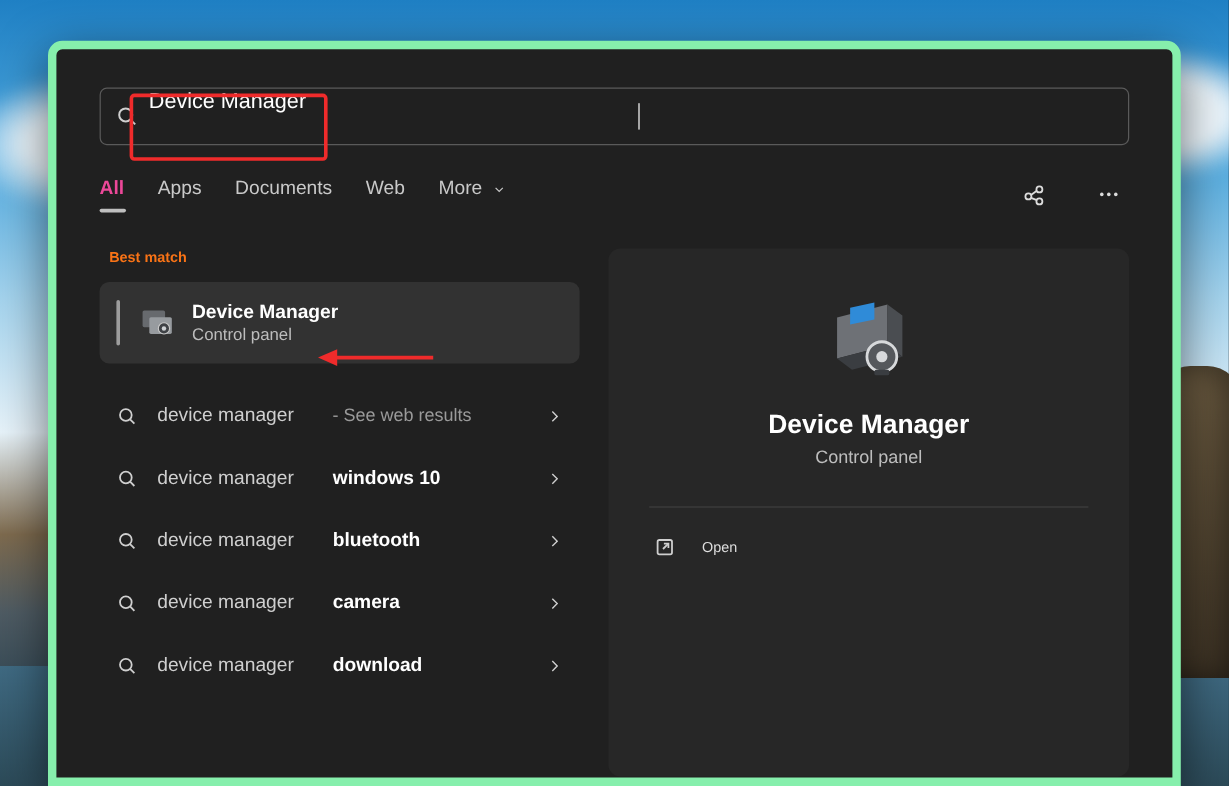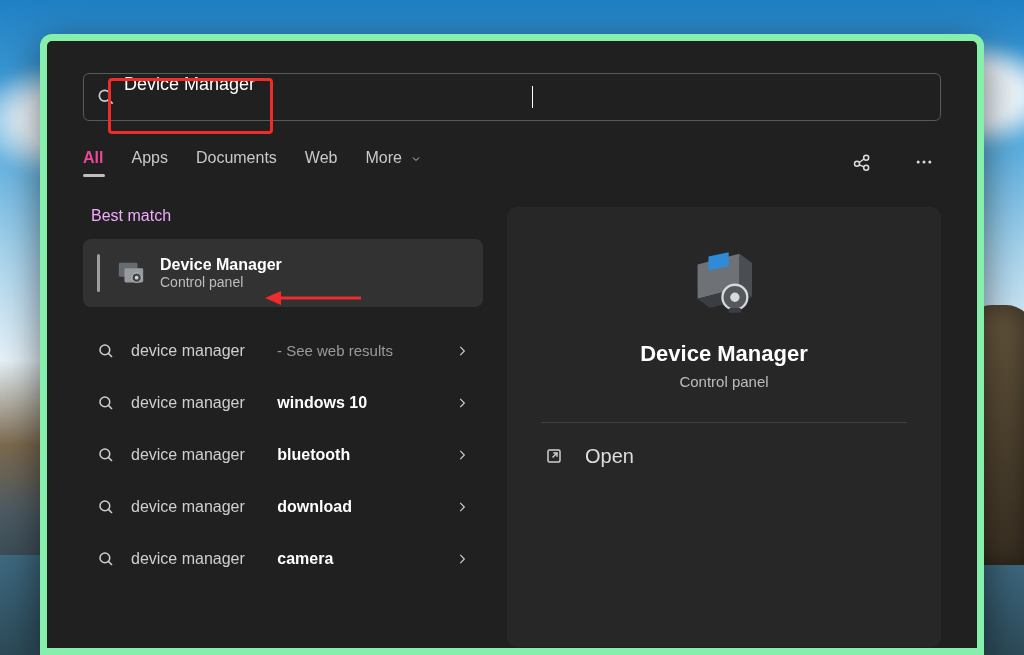--- a/index.html
+++ b/index.html
@@ -28,41 +28,41 @@
   .filters{display:flex;align-items:center;gap:28px;margin:24px 36px 0 36px;font-size:16px;color:#c9c9c9;}
   .filters .tab{position:relative;padding-bottom:8px;cursor:default;}
   .filters .tab.active{color:#ec4899;font-weight:600;}
   .filters .tab.active::after{content:"";position:absolute;left:0;bottom:-2px;width:22px;height:3px;background:#bfbfbf;border-radius:2px;}
   .filters .chev svg{vertical-align:middle;margin-left:4px;}
   .filters .spacer{flex:1;}
   .icon-btn{width:34px;height:34px;border-radius:6px;display:flex;align-items:center;justify-content:center;}
   
   .cols{display:flex;gap:24px;margin:28px 36px 0 36px;height:440px;}
   .left{flex:0 0 400px;display:flex;flex-direction:column;}
-  .section-title{color:#f0abfc;font-weight:400;font-size:16px;margin:0 0 14px 8px;}
+  .section-title{color:#f97316;font-weight:700;font-size:12px;margin:0 0 14px 8px;}
   .result{display:flex;align-items:center;gap:14px;height:68px;border-radius:8px;padding:0 14px;}
   .result.best{background:#323232;}
   .result .bar{width:3px;height:38px;background:#9d9d9d;border-radius:2px;margin-right:2px;}
   .result .text{display:flex;flex-direction:column;}
   .result .title{color:#fff;font-size:16px;font-weight:600;}
   .result .sub{color:#bdbdbd;font-size:14px;}
   .app-icon{width:30px;height:30px;}
   .web-list{margin-top:18px;}
   .web-item{display:flex;align-items:center;height:52px;padding:0 14px;border-radius:8px;justify-content:space-between;}
   .web-item .lead{display:flex;align-items:center;gap:16px;}
   .web-item .label{color:#cfcfcf;font-size:16px;}
   .web-item .label b{color:#fff;font-weight:600;margin-left:28px;}
   .web-item .label .hint{color:#9a9a9a;font-size:15px;}
   .right{flex:1;background:#272727;border-radius:10px;display:flex;flex-direction:column;align-items:center;padding:42px 34px 0 34px;}
   .preview-icon{width:80px;height:70px;}
   .preview-title{color:#fff;font-size:22px;font-weight:600;margin-top:22px;}
   .preview-sub{color:#bdbdbd;font-size:15px;margin-top:6px;}
   .preview-divider{width:100%;height:1px;background:#3f3f3f;margin-top:32px;}
   .action-row{align-self:stretch;display:flex;align-items:center;gap:22px;height:58px;padding:0 4px;margin-top:4px;}
-  .action-row .label{color:#dedede;font-size:20px;}
+  .action-row .label{color:#dedede;font-size:12px;}
 
   
   .annot-rect{position:absolute;border:3px solid #ef2b2b;border-radius:4px;pointer-events:none;}
   .annot-arrow{position:absolute;pointer-events:none;}
 </style>
 </head>
 <body>
 
 <div class="wallpaper">
   <div class="cloud c1"></div>
@@ -168,33 +168,33 @@
             <svg width="14" height="14" viewBox="0 0 24 24" fill="none" stroke="#cfcfcf" stroke-width="2">
               <polyline points="9 5 16 12 9 19"></polyline>
             </svg>
           </div>
           <div class="web-item">
             <span class="lead">
               <svg width="18" height="18" viewBox="0 0 24 24" fill="none" stroke="#cfcfcf" stroke-width="2">
                 <circle cx="10.5" cy="10.5" r="6.5"></circle>
                 <line x1="20" y1="20" x2="15.2" y2="15.2"></line>
               </svg>
+              <span class="label">device manager <b>camera</b><span class="hint"></span></span>
+            </span>
+            <svg width="14" height="14" viewBox="0 0 24 24" fill="none" stroke="#cfcfcf" stroke-width="2">
+              <polyline points="9 5 16 12 9 19"></polyline>
+            </svg>
+          </div>
+          <div class="web-item">
+            <span class="lead">
+              <svg width="18" height="18" viewBox="0 0 24 24" fill="none" stroke="#cfcfcf" stroke-width="2">
+                <circle cx="10.5" cy="10.5" r="6.5"></circle>
+                <line x1="20" y1="20" x2="15.2" y2="15.2"></line>
+              </svg>
               <span class="label">device manager <b>download</b><span class="hint"></span></span>
-            </span>
-            <svg width="14" height="14" viewBox="0 0 24 24" fill="none" stroke="#cfcfcf" stroke-width="2">
-              <polyline points="9 5 16 12 9 19"></polyline>
-            </svg>
-          </div>
-          <div class="web-item">
-            <span class="lead">
-              <svg width="18" height="18" viewBox="0 0 24 24" fill="none" stroke="#cfcfcf" stroke-width="2">
-                <circle cx="10.5" cy="10.5" r="6.5"></circle>
-                <line x1="20" y1="20" x2="15.2" y2="15.2"></line>
-              </svg>
-              <span class="label">device manager <b>camera</b><span class="hint"></span></span>
             </span>
             <svg width="14" height="14" viewBox="0 0 24 24" fill="none" stroke="#cfcfcf" stroke-width="2">
               <polyline points="9 5 16 12 9 19"></polyline>
             </svg>
           </div>
         </div>
     </div>
 
     <div class="right">
       <svg class="preview-icon" viewBox="0 0 100 90">

